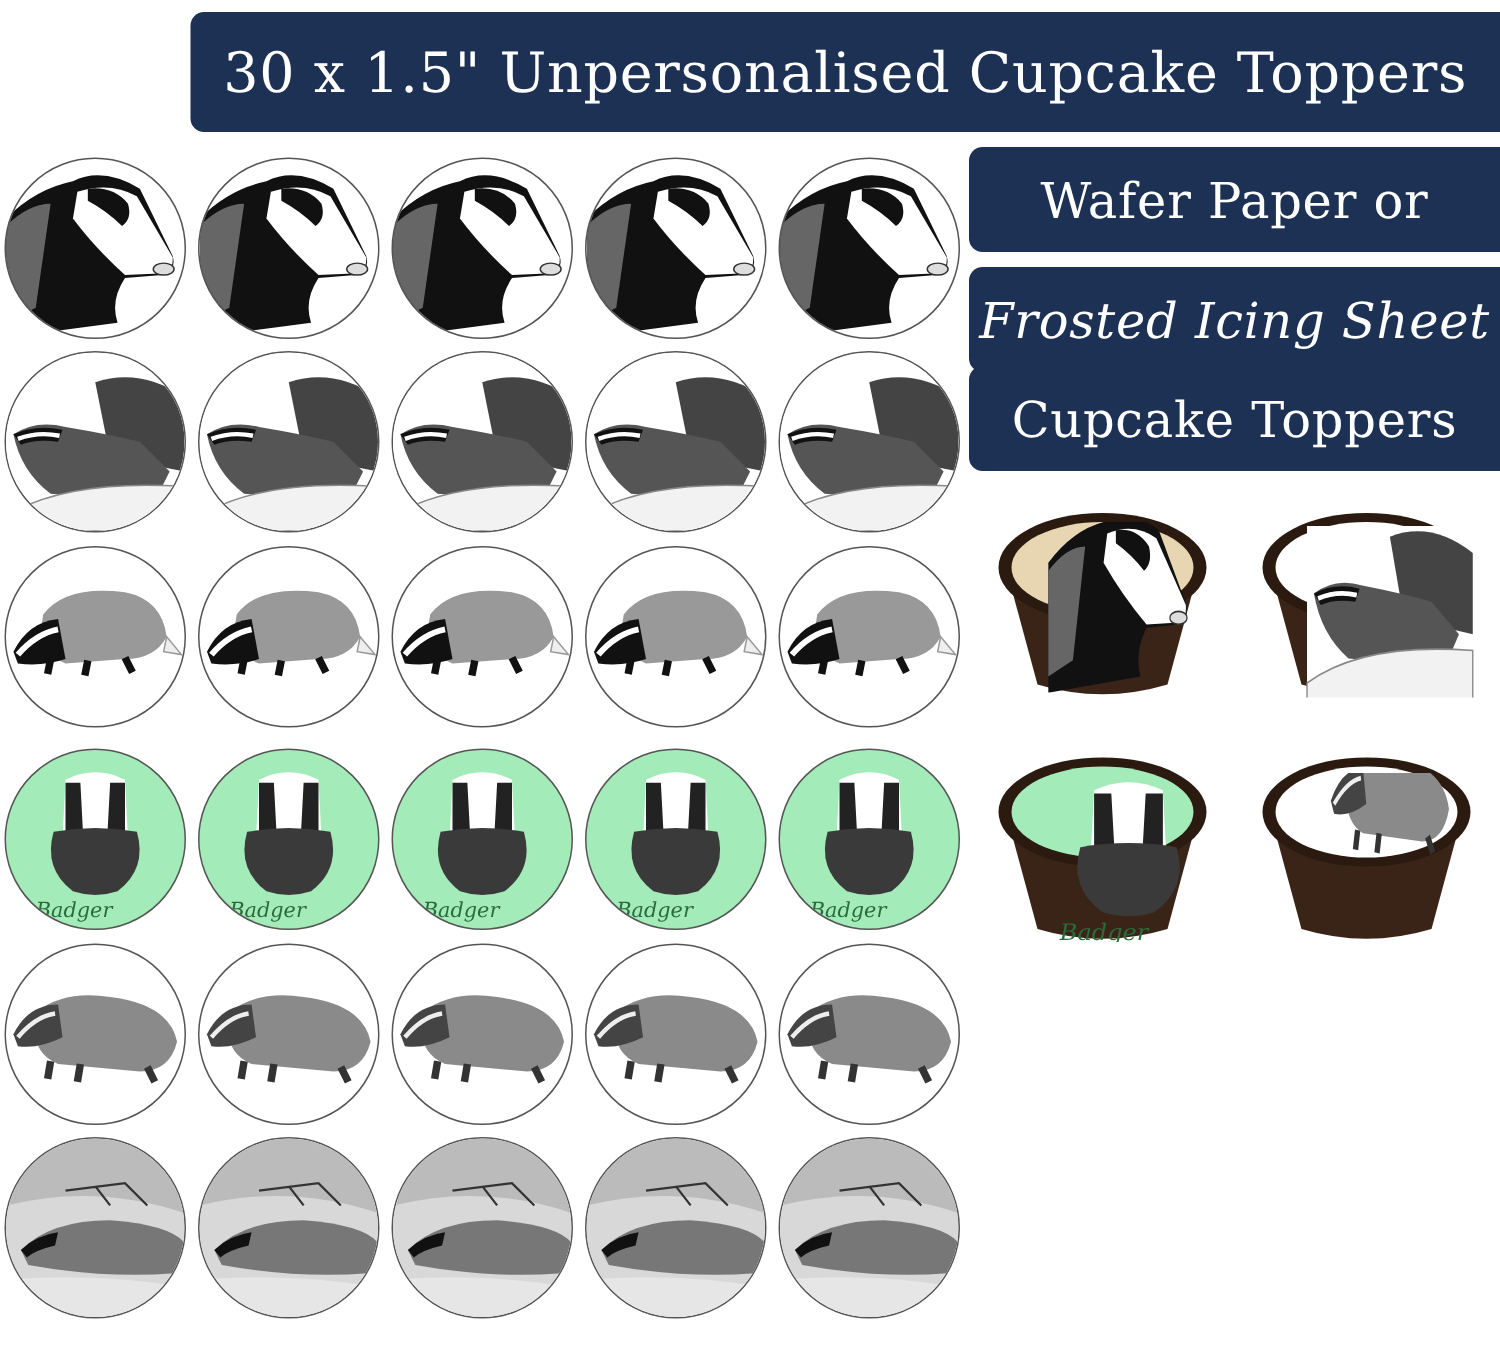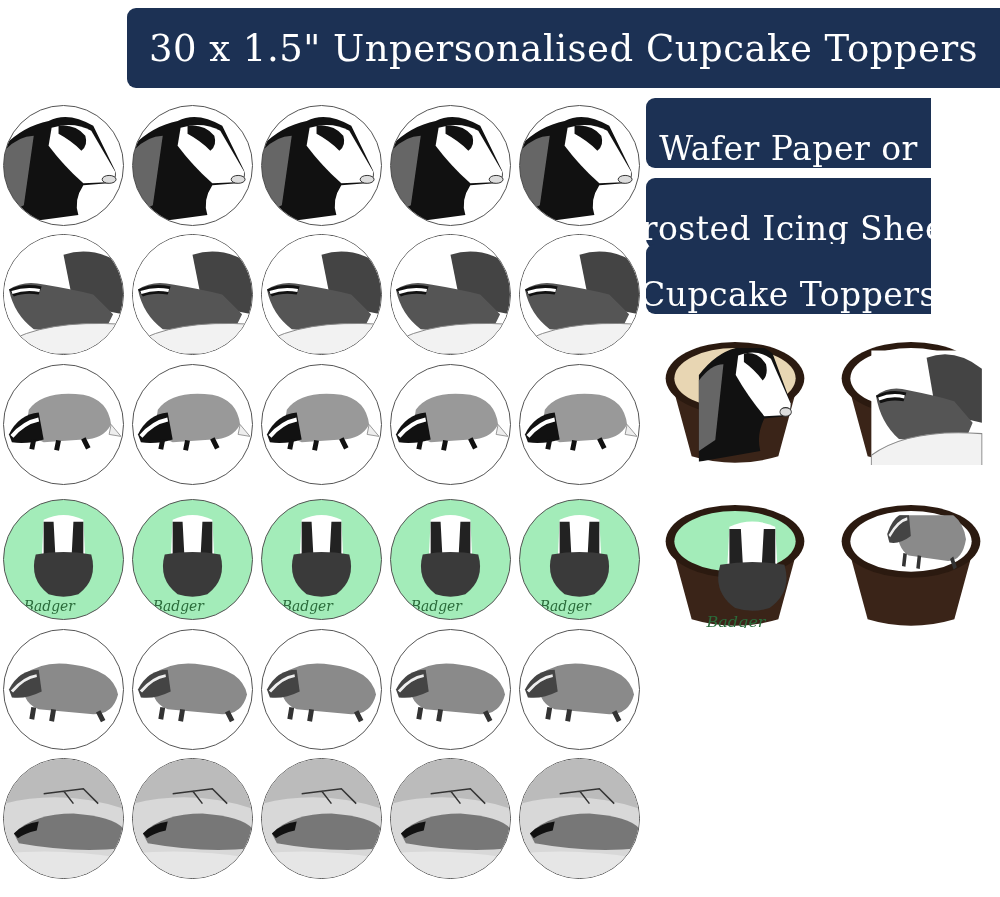--- a/index.html
+++ b/index.html
@@ -1,37 +1,37 @@
 <!DOCTYPE html>
 <html><head>
 <meta charset="utf-8">
 <style>
   html, body { margin:0; padding:0; background:#ffffff; }
   body { width:1000px; height:897px; position:relative; overflow:hidden; font-family:"DejaVu Serif", serif; }
   .banner { position:absolute; background:#1c3154; color:#ffffff; border-radius:9px 0 0 9px; display:flex; align-items:center; justify-content:center; font-family:"DejaVu Serif", serif; white-space:nowrap; letter-spacing:0.5px; }
   #title-banner { left:127px; top:8px; width:873px; height:80px; font-size:37px; }
-  .side-banner { left:646px; width:285px; height:70px; font-size:33px;align-items:flex-end; }
+  .side-banner { left:646px; width:354px; height:70px; font-size:33px; }
   .grid { position:absolute; left:3px; top:105px; width:645px; height:786px; }
   .topper { position:absolute; width:121px; height:121px; border-radius:50%; border:1.5px solid #555; box-sizing:border-box; overflow:hidden; background:#fff; }
   .topper svg { width:100%; height:100%; display:block; }
   .topper.green { background:#a3ecb9; }
   .cupcake { position:absolute; width:170px; height:130px; }
   .cupcake svg { width:100%; height:100%; display:block; }
 </style>
 </head>
 <body>
 
 <div id="title-banner" class="banner">
   <span>30 x 1.5" Unpersonalised Cupcake Toppers</span>
 </div>
 
 <div class="banner side-banner" style="top:98px;">
   <span>Wafer Paper or</span>
 </div>
-<div class="banner side-banner" style="top:178px;">
+<div class="banner side-banner" style="top:178px;font-style:italic;">
   <span>Frosted Icing Sheet</span>
 </div>
 <div class="banner side-banner" style="top:244px;">
   <span>Cupcake Toppers</span>
 </div>
 
 <svg width="0" height="0" style="position:absolute">
   <defs>
     <symbol id="d1" viewBox="0 0 120 120">
       <path d="M0 40 Q20 20 45 15 Q65 5 90 20 L112 65 Q115 75 105 78 L80 80 Q70 95 75 110 L0 120 Z" fill="#111"></path>

